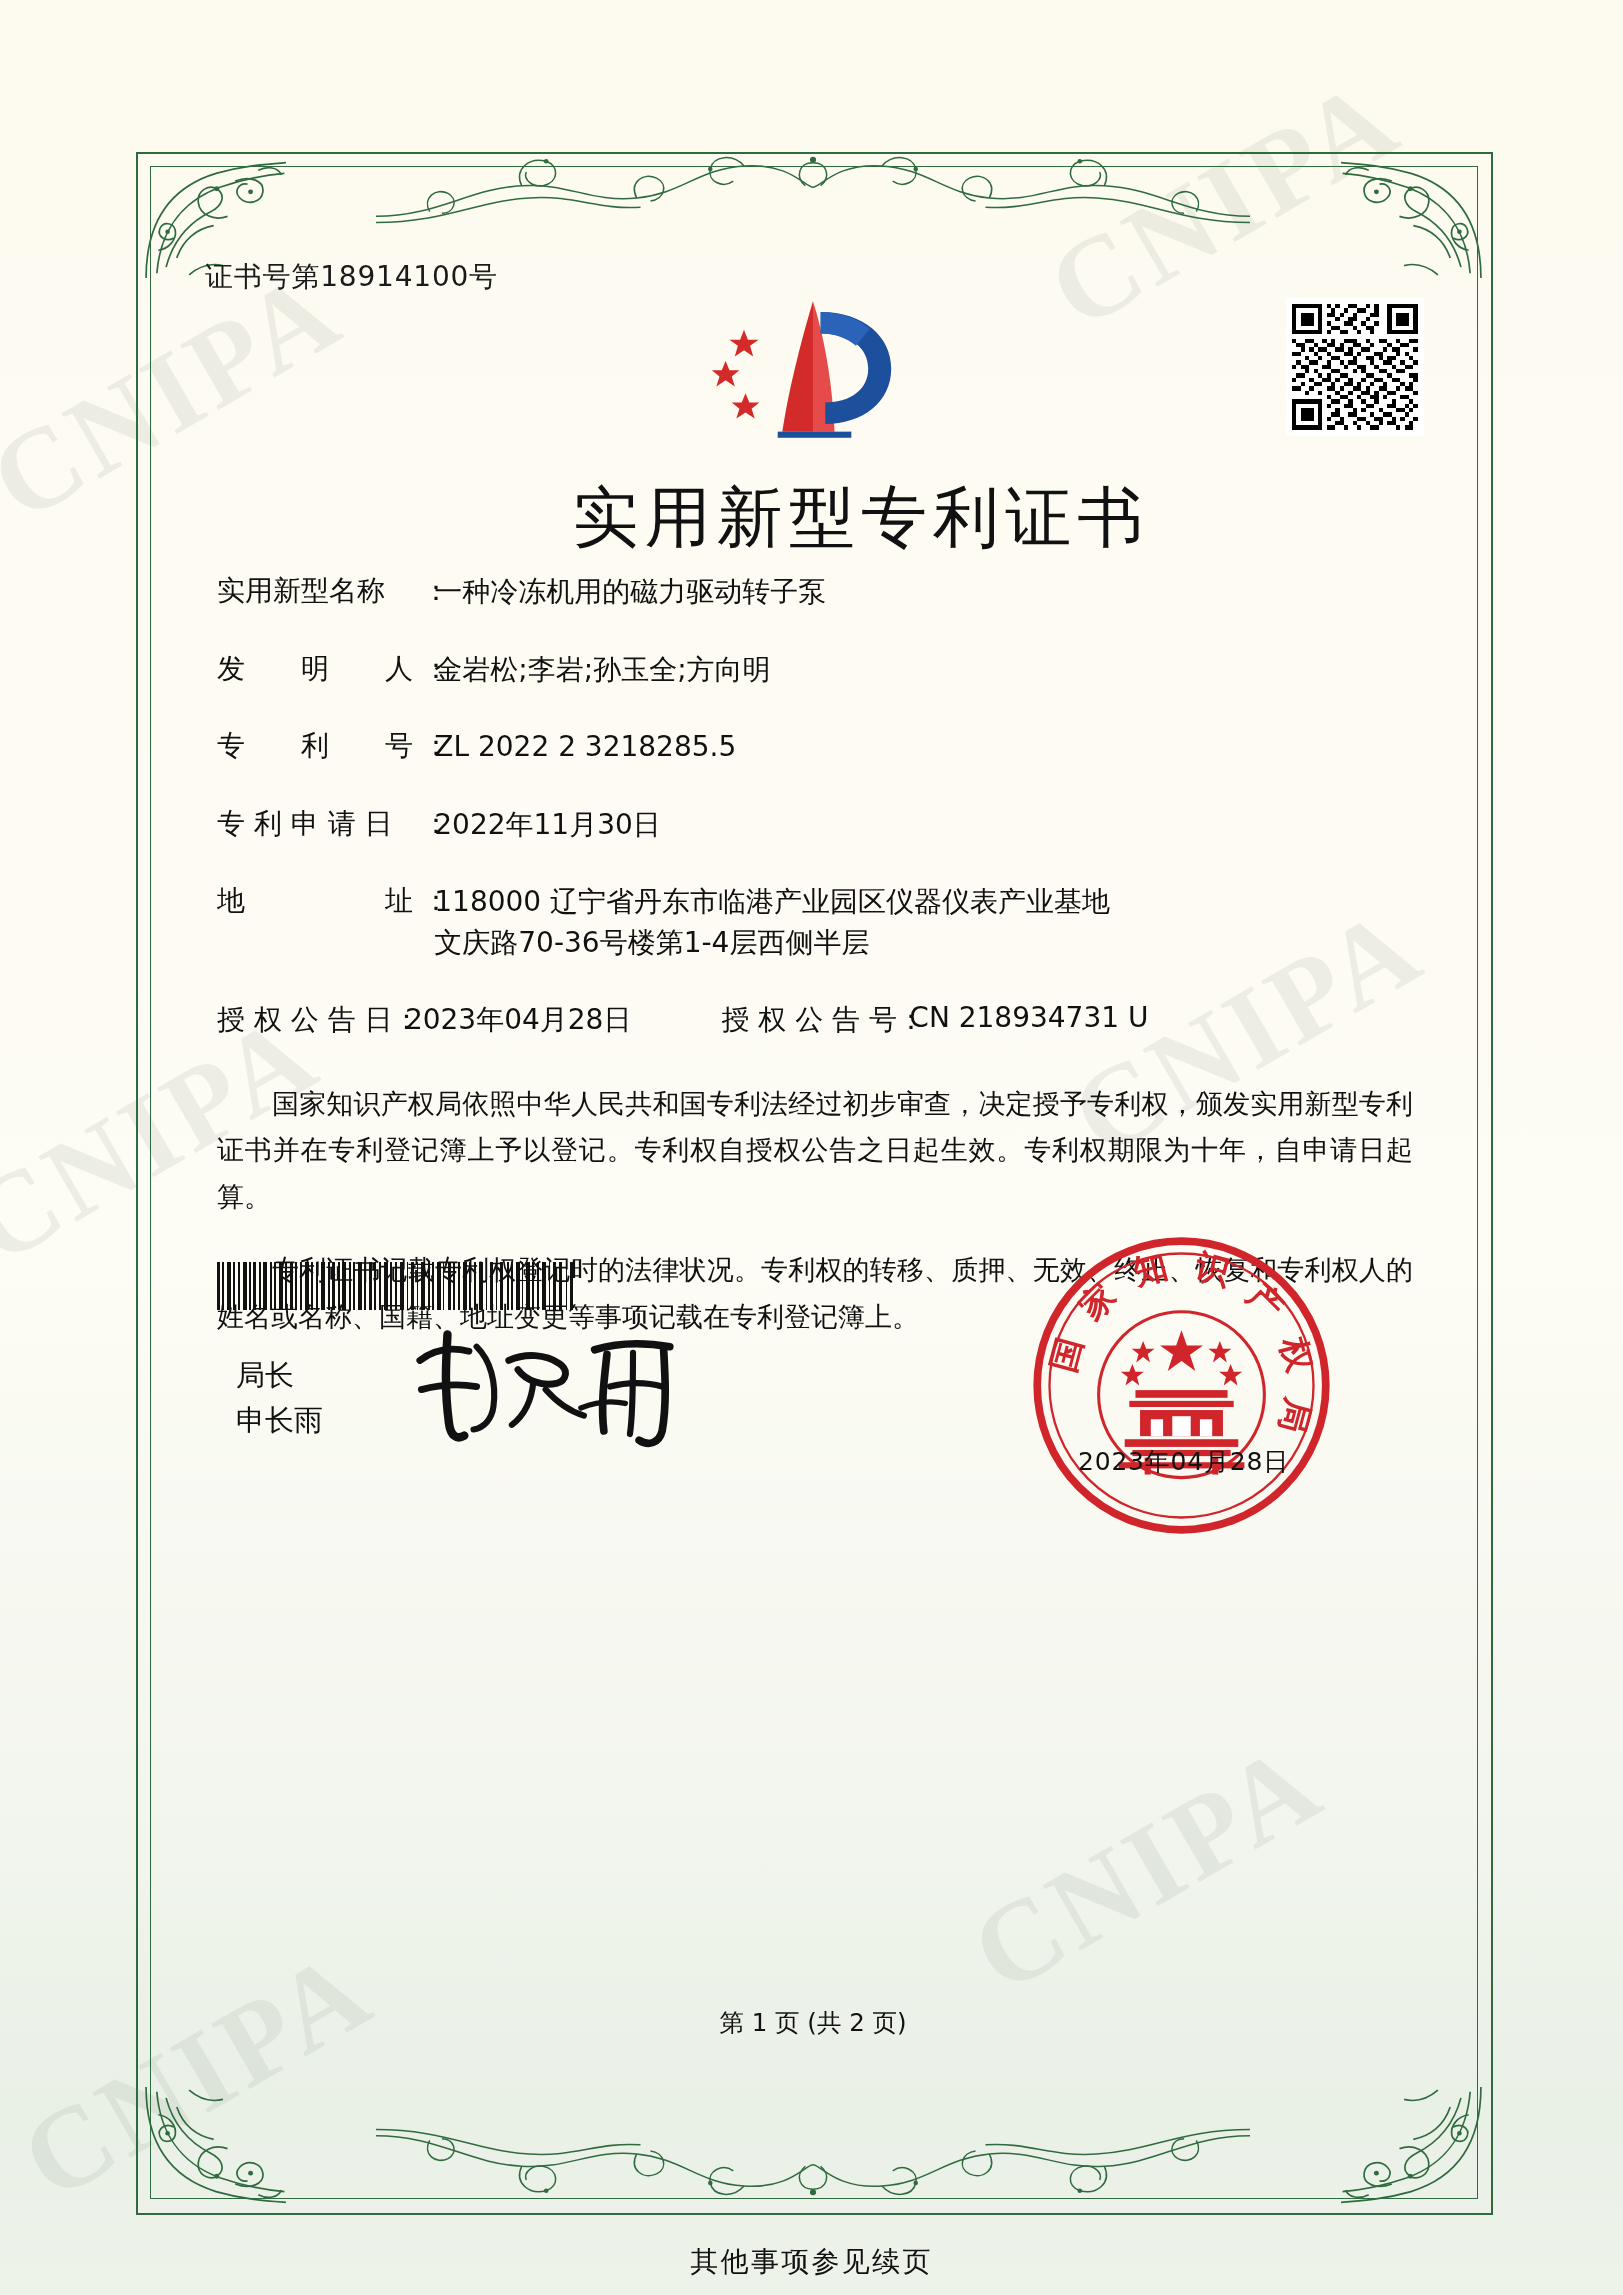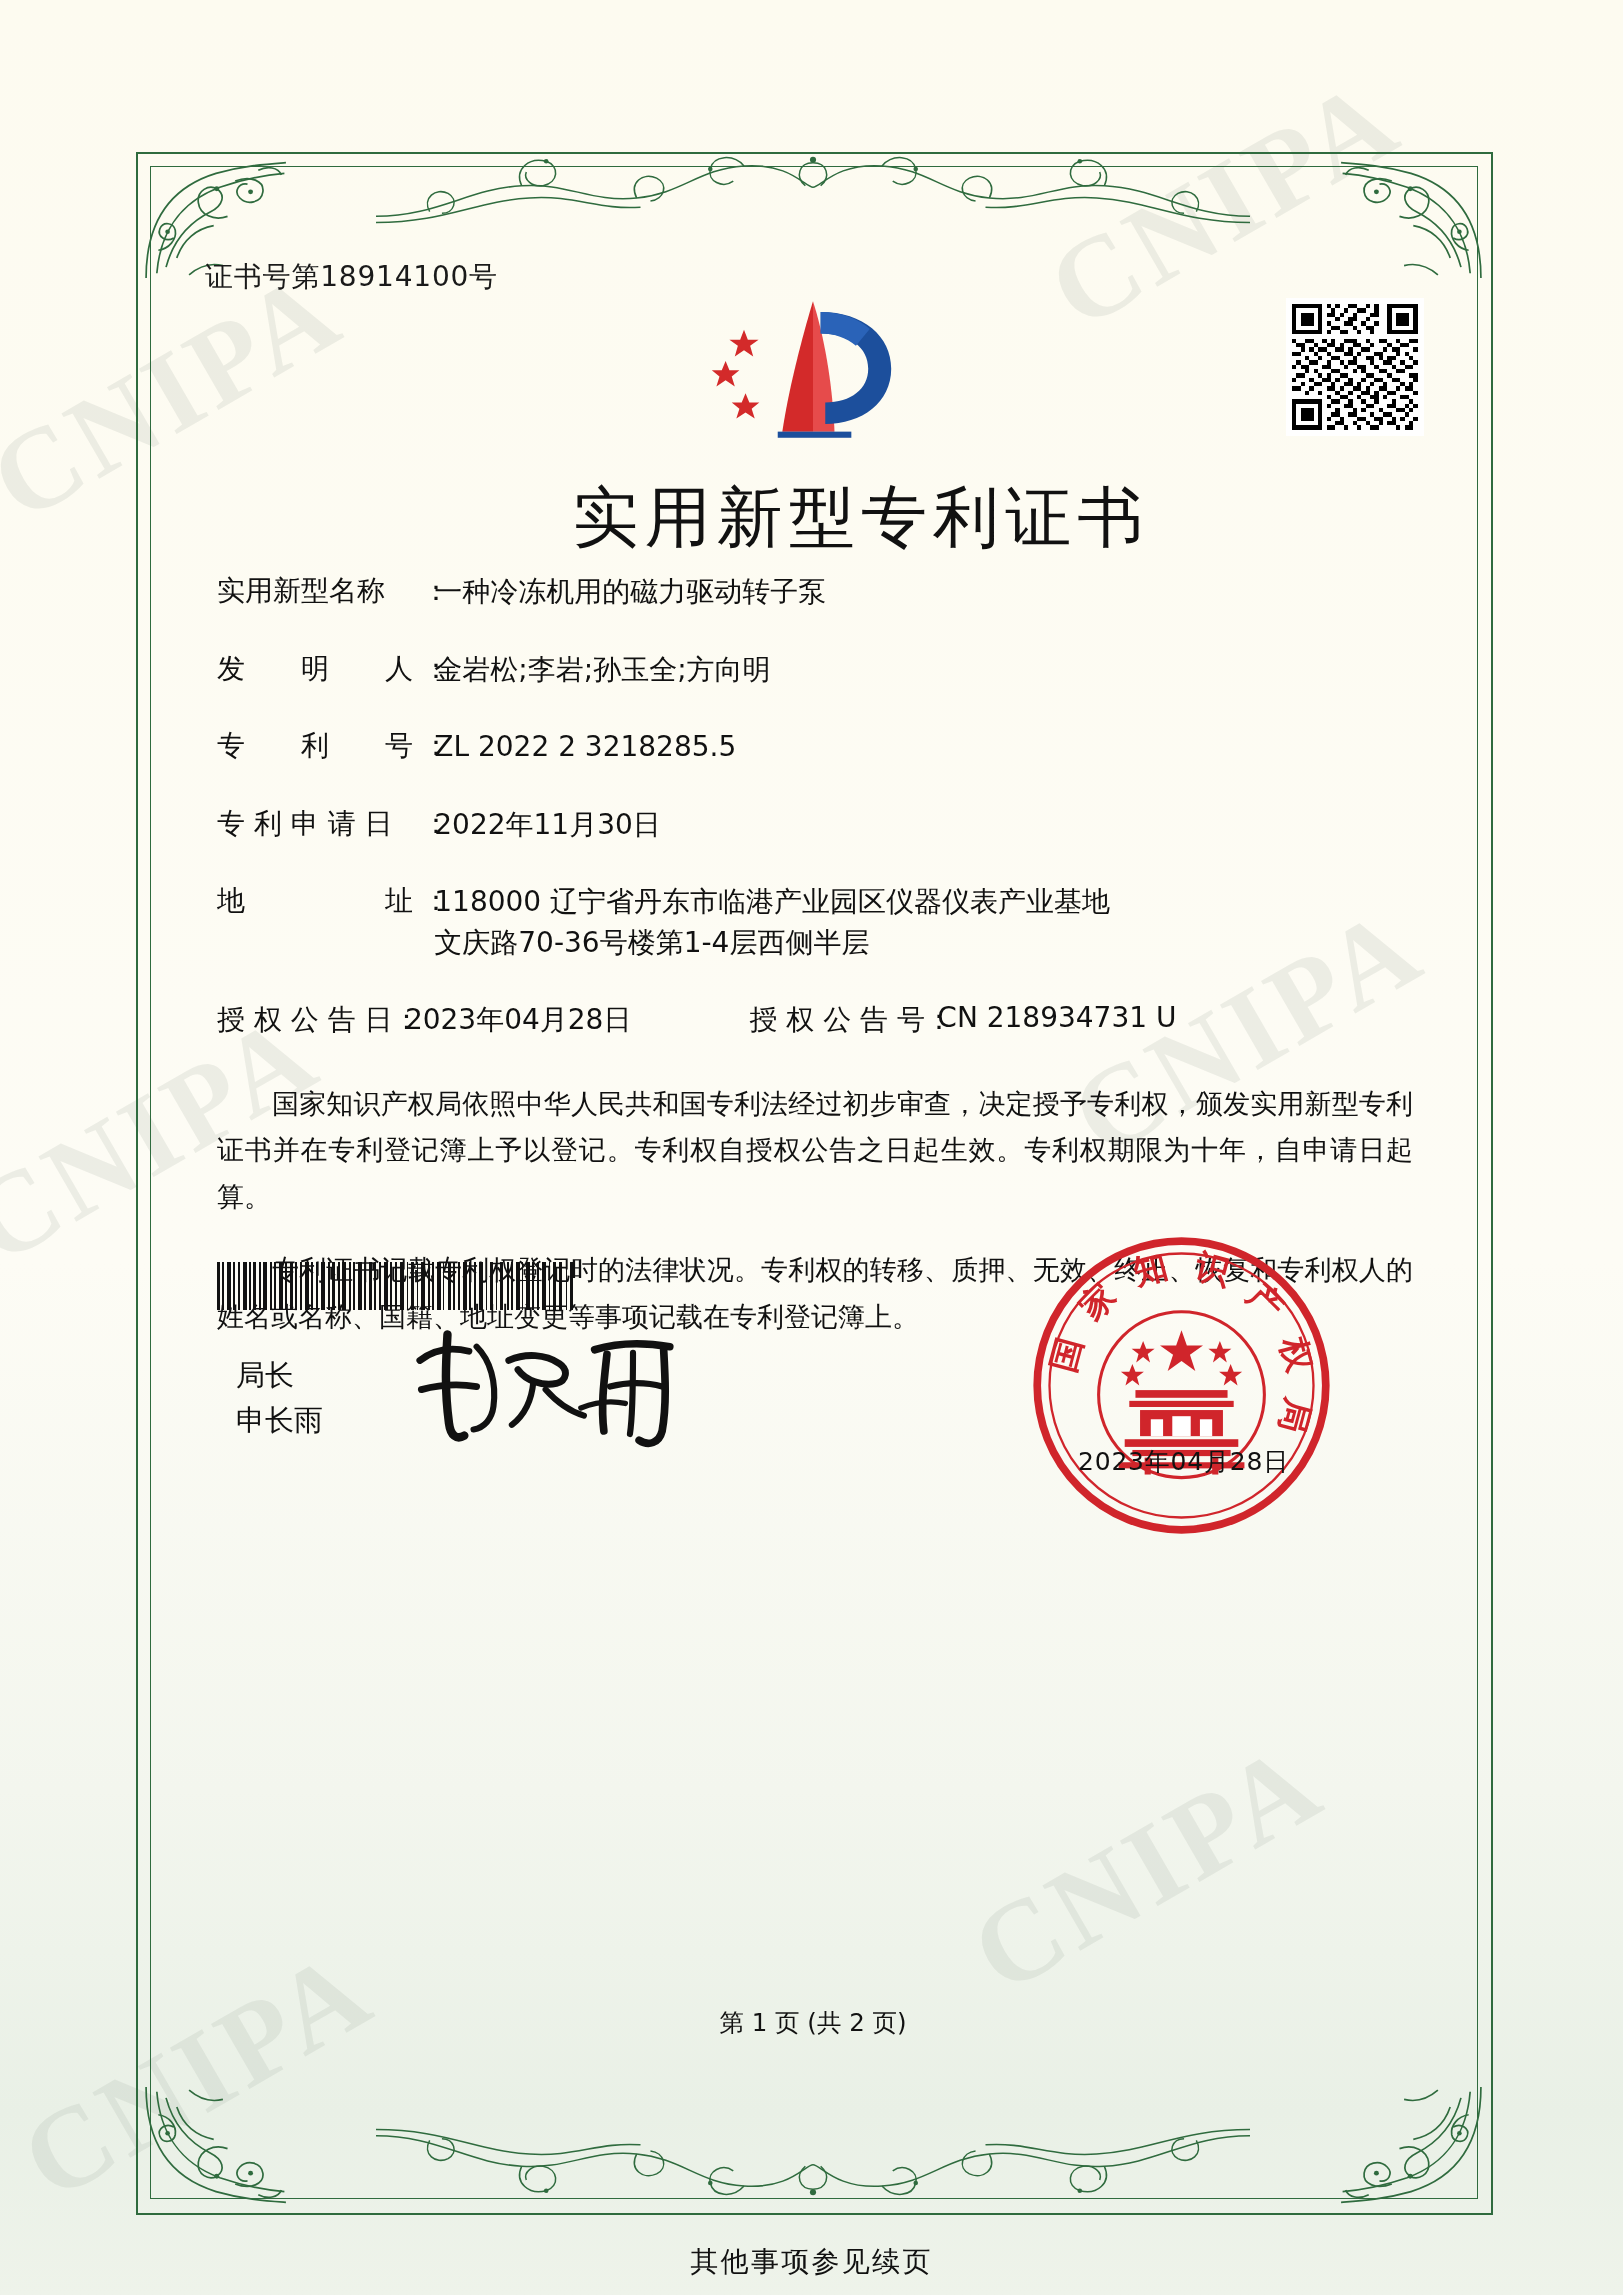--- a/index.html
+++ b/index.html
@@ -170,21 +170,21 @@
 
   .row-inline {
     display: flex;
     align-items: flex-start;
     margin-bottom: 31px;
     text-align: right;
   }
   .inline-left { display: flex; flex: 0 0 auto; }
   .inline-right {
     display: flex;
-    margin-left: 118px;
+    margin-left: 90px;
   }
   .inline-label { white-space: nowrap; }
 
   .paras {
     position: absolute;
     left: 67px;
     top: 888px;
     width: 1196px;
     font-size: 27px;
     line-height: 1.72;

